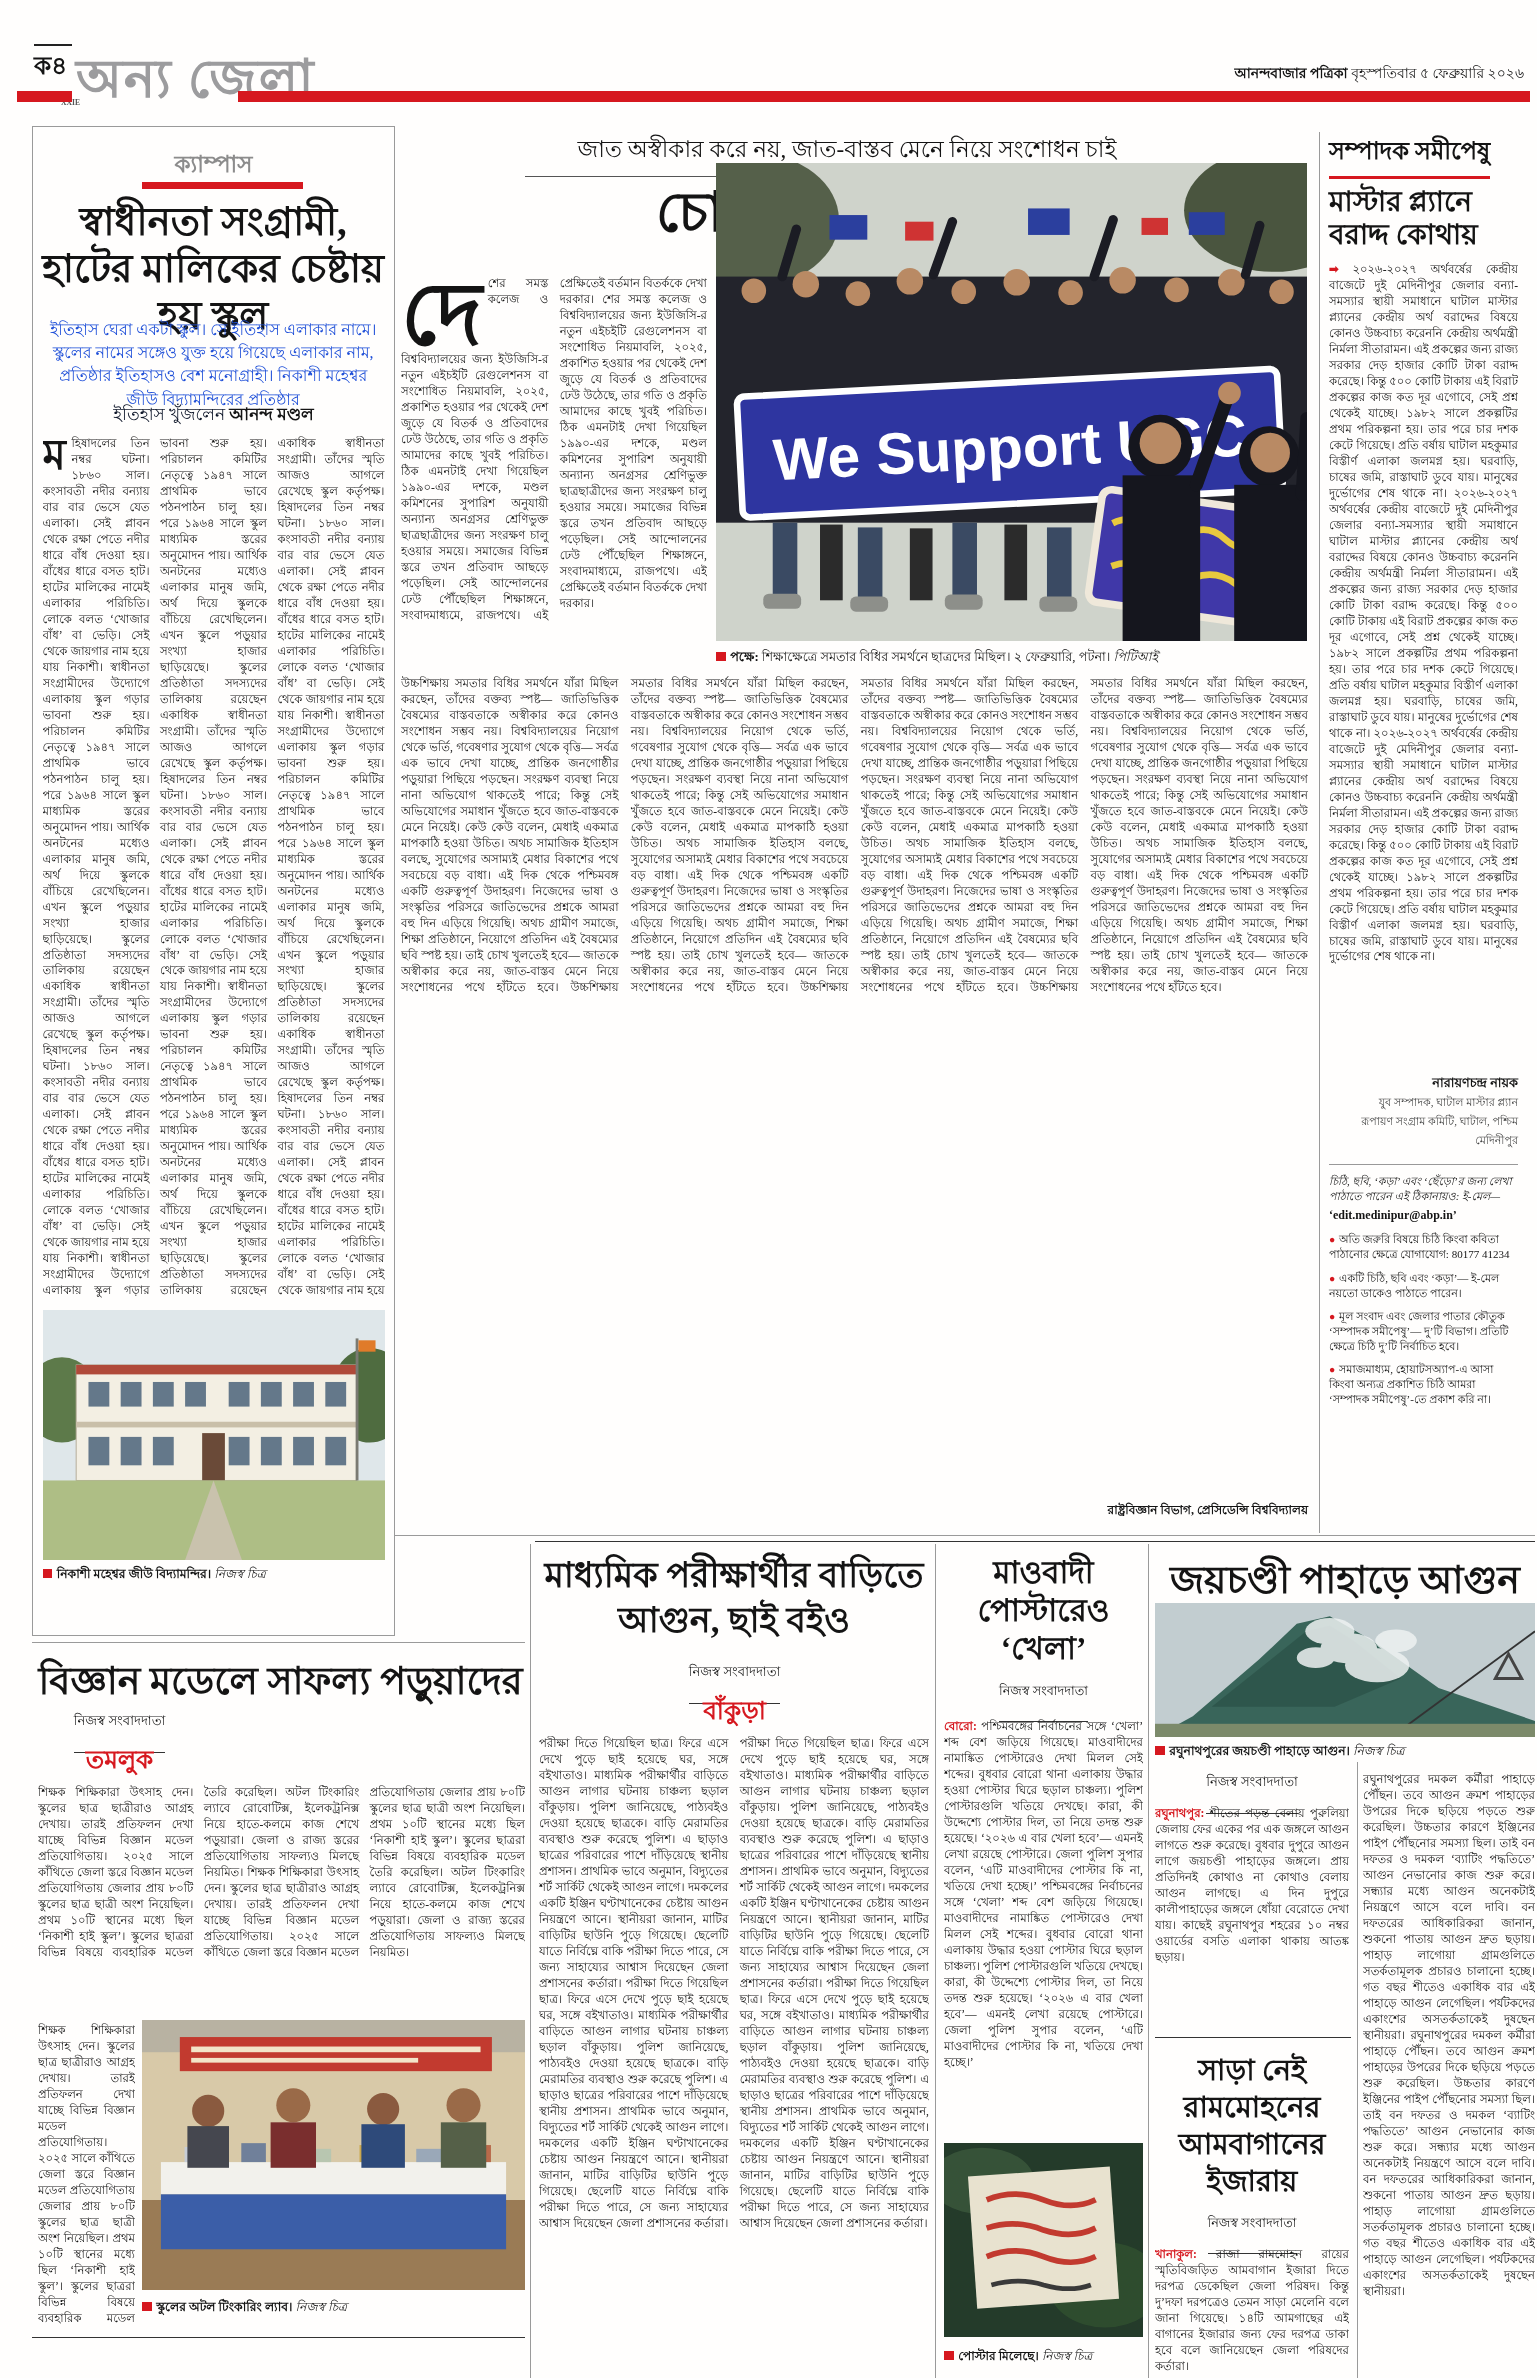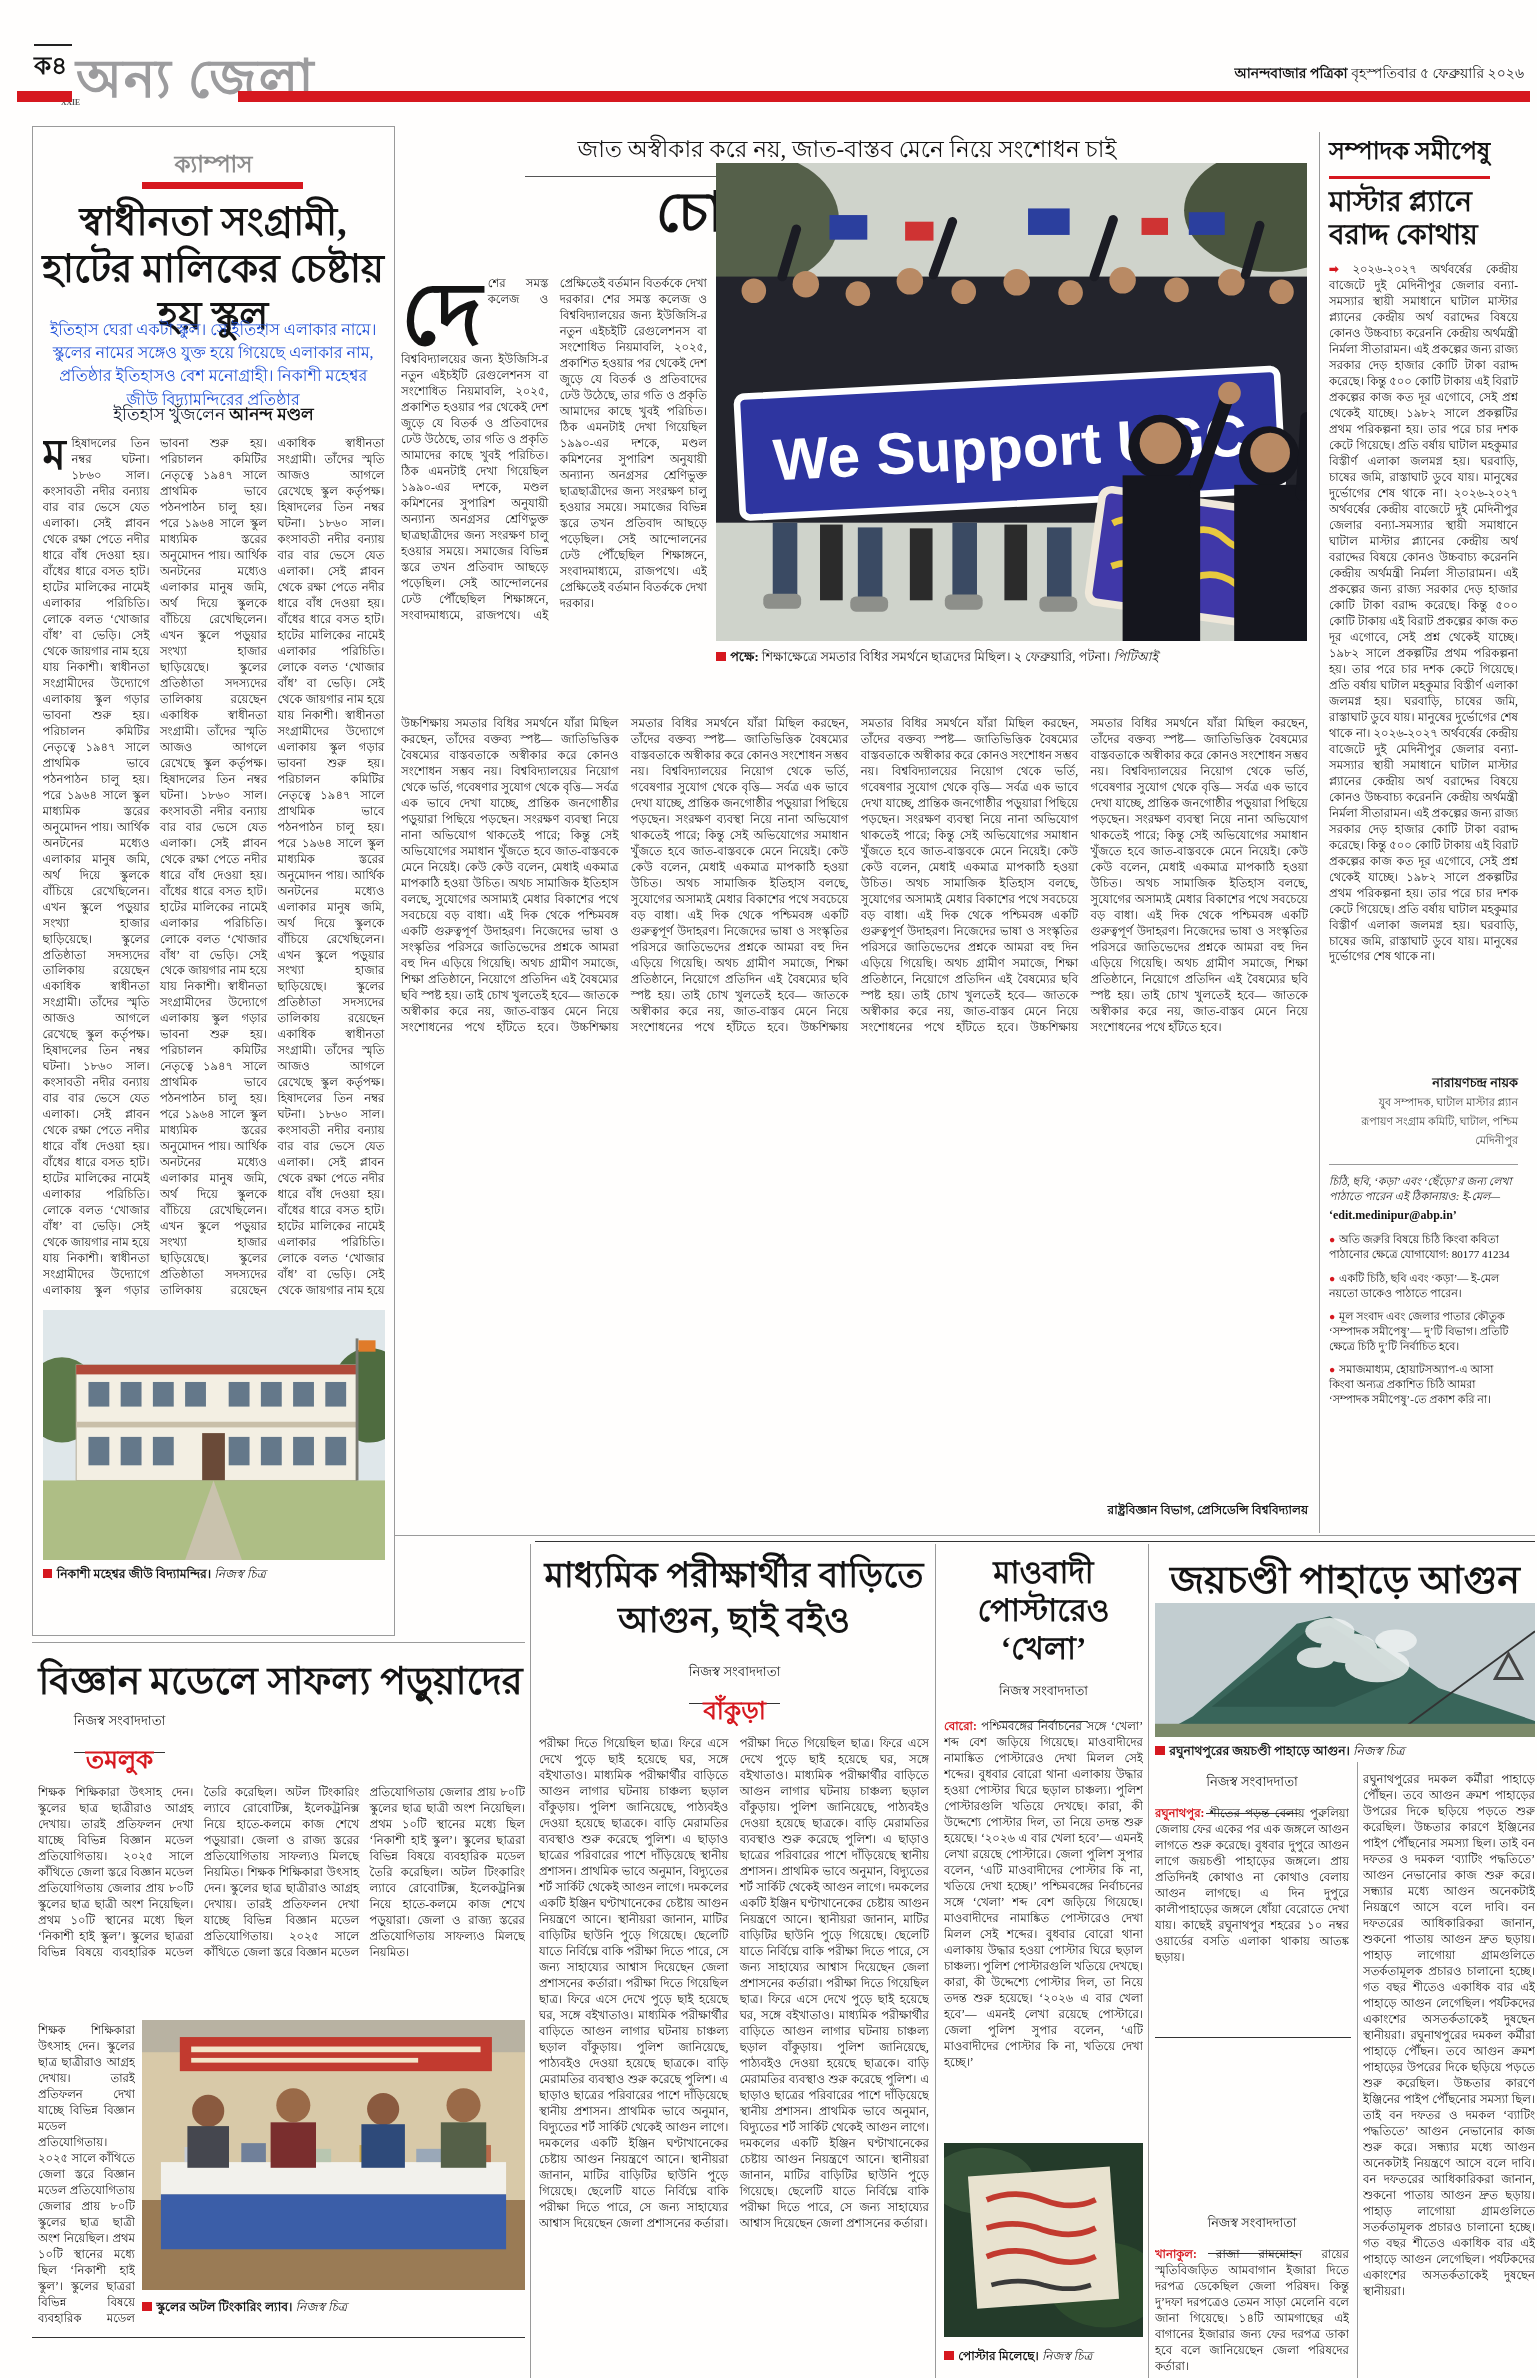--- a/index.html
+++ b/index.html
@@ -187,21 +187,21 @@
   </div>
   <div class="abs cap" style="left:716px;top:650px;width:591px;font-size:12.8px;">
     <span class="capmark"></span><span class="bold">পক্ষে:</span>
     <span>শিক্ষাক্ষেত্রে সমতার বিধির সমর্থনে ছাত্রদের মিছিল। ২ ফেব্রুয়ারি, পটনা।</span>
     <span class="ital">পিটিআই</span>
   </div>
 
   <div class="abs body-txt cols2" style="left:401px;top:276px;width:306px;height:369px;">
     <span class="dropcap" style="font-size:87px;">দে</span><span>শের সমস্ত কলেজ ও বিশ্ববিদ্যালয়ের জন্য ইউজিসি-র নতুন এইচইটি রেগুলেশনস বা সংশোধিত নিয়মাবলি, ২০২৫, প্রকাশিত হওয়ার পর থেকেই দেশ জুড়ে যে বিতর্ক ও প্রতিবাদের ঢেউ উঠেছে, তার গতি ও প্রকৃতি আমাদের কাছে খুবই পরিচিত। ঠিক এমনটাই দেখা গিয়েছিল ১৯৯০-এর দশকে, মণ্ডল কমিশনের সুপারিশ অনুযায়ী অন্যান্য অনগ্রসর শ্রেণিভুক্ত ছাত্রছাত্রীদের জন্য সংরক্ষণ চালু হওয়ার সময়ে। সমাজের বিভিন্ন স্তরে তখন প্রতিবাদ আছড়ে পড়েছিল। সেই আন্দোলনের ঢেউ পৌঁছেছিল শিক্ষাঙ্গনে, সংবাদমাধ্যমে, রাজপথে। এই প্রেক্ষিতেই বর্তমান বিতর্ককে দেখা দরকার। শের সমস্ত কলেজ ও বিশ্ববিদ্যালয়ের জন্য ইউজিসি-র নতুন এইচইটি রেগুলেশনস বা সংশোধিত নিয়মাবলি, ২০২৫, প্রকাশিত হওয়ার পর থেকেই দেশ জুড়ে যে বিতর্ক ও প্রতিবাদের ঢেউ উঠেছে, তার গতি ও প্রকৃতি আমাদের কাছে খুবই পরিচিত। ঠিক এমনটাই দেখা গিয়েছিল ১৯৯০-এর দশকে, মণ্ডল কমিশনের সুপারিশ অনুযায়ী অন্যান্য অনগ্রসর শ্রেণিভুক্ত ছাত্রছাত্রীদের জন্য সংরক্ষণ চালু হওয়ার সময়ে। সমাজের বিভিন্ন স্তরে তখন প্রতিবাদ আছড়ে পড়েছিল। সেই আন্দোলনের ঢেউ পৌঁছেছিল শিক্ষাঙ্গনে, সংবাদমাধ্যমে, রাজপথে। এই প্রেক্ষিতেই বর্তমান বিতর্ককে দেখা দরকার।</span>
   </div>
-  <div class="abs body-txt cols4" style="left:401px;top:676px;width:907px;height:829px;margin-top:40px;">
+  <div class="abs body-txt cols4" style="left:401px;top:676px;width:907px;height:829px;">
     <span>উচ্চশিক্ষায় সমতার বিধির সমর্থনে যাঁরা মিছিল করছেন, তাঁদের বক্তব্য স্পষ্ট— জাতিভিত্তিক বৈষম্যের বাস্তবতাকে অস্বীকার করে কোনও সংশোধন সম্ভব নয়। বিশ্ববিদ্যালয়ের নিয়োগ থেকে ভর্তি, গবেষণার সুযোগ থেকে বৃত্তি— সর্বত্র এক ভাবে দেখা যাচ্ছে, প্রান্তিক জনগোষ্ঠীর পড়ুয়ারা পিছিয়ে পড়ছেন। সংরক্ষণ ব্যবস্থা নিয়ে নানা অভিযোগ থাকতেই পারে; কিন্তু সেই অভিযোগের সমাধান খুঁজতে হবে জাত-বাস্তবকে মেনে নিয়েই। কেউ কেউ বলেন, মেধাই একমাত্র মাপকাঠি হওয়া উচিত। অথচ সামাজিক ইতিহাস বলছে, সুযোগের অসাম্যই মেধার বিকাশের পথে সবচেয়ে বড় বাধা। এই দিক থেকে পশ্চিমবঙ্গ একটি গুরুত্বপূর্ণ উদাহরণ। নিজেদের ভাষা ও সংস্কৃতির পরিসরে জাতিভেদের প্রশ্নকে আমরা বহু দিন এড়িয়ে গিয়েছি। অথচ গ্রামীণ সমাজে, শিক্ষা প্রতিষ্ঠানে, নিয়োগে প্রতিদিন এই বৈষম্যের ছবি স্পষ্ট হয়। তাই চোখ খুলতেই হবে— জাতকে অস্বীকার করে নয়, জাত-বাস্তব মেনে নিয়ে সংশোধনের পথে হাঁটতে হবে। উচ্চশিক্ষায় সমতার বিধির সমর্থনে যাঁরা মিছিল করছেন, তাঁদের বক্তব্য স্পষ্ট— জাতিভিত্তিক বৈষম্যের বাস্তবতাকে অস্বীকার করে কোনও সংশোধন সম্ভব নয়। বিশ্ববিদ্যালয়ের নিয়োগ থেকে ভর্তি, গবেষণার সুযোগ থেকে বৃত্তি— সর্বত্র এক ভাবে দেখা যাচ্ছে, প্রান্তিক জনগোষ্ঠীর পড়ুয়ারা পিছিয়ে পড়ছেন। সংরক্ষণ ব্যবস্থা নিয়ে নানা অভিযোগ থাকতেই পারে; কিন্তু সেই অভিযোগের সমাধান খুঁজতে হবে জাত-বাস্তবকে মেনে নিয়েই। কেউ কেউ বলেন, মেধাই একমাত্র মাপকাঠি হওয়া উচিত। অথচ সামাজিক ইতিহাস বলছে, সুযোগের অসাম্যই মেধার বিকাশের পথে সবচেয়ে বড় বাধা। এই দিক থেকে পশ্চিমবঙ্গ একটি গুরুত্বপূর্ণ উদাহরণ। নিজেদের ভাষা ও সংস্কৃতির পরিসরে জাতিভেদের প্রশ্নকে আমরা বহু দিন এড়িয়ে গিয়েছি। অথচ গ্রামীণ সমাজে, শিক্ষা প্রতিষ্ঠানে, নিয়োগে প্রতিদিন এই বৈষম্যের ছবি স্পষ্ট হয়। তাই চোখ খুলতেই হবে— জাতকে অস্বীকার করে নয়, জাত-বাস্তব মেনে নিয়ে সংশোধনের পথে হাঁটতে হবে। উচ্চশিক্ষায় সমতার বিধির সমর্থনে যাঁরা মিছিল করছেন, তাঁদের বক্তব্য স্পষ্ট— জাতিভিত্তিক বৈষম্যের বাস্তবতাকে অস্বীকার করে কোনও সংশোধন সম্ভব নয়। বিশ্ববিদ্যালয়ের নিয়োগ থেকে ভর্তি, গবেষণার সুযোগ থেকে বৃত্তি— সর্বত্র এক ভাবে দেখা যাচ্ছে, প্রান্তিক জনগোষ্ঠীর পড়ুয়ারা পিছিয়ে পড়ছেন। সংরক্ষণ ব্যবস্থা নিয়ে নানা অভিযোগ থাকতেই পারে; কিন্তু সেই অভিযোগের সমাধান খুঁজতে হবে জাত-বাস্তবকে মেনে নিয়েই। কেউ কেউ বলেন, মেধাই একমাত্র মাপকাঠি হওয়া উচিত। অথচ সামাজিক ইতিহাস বলছে, সুযোগের অসাম্যই মেধার বিকাশের পথে সবচেয়ে বড় বাধা। এই দিক থেকে পশ্চিমবঙ্গ একটি গুরুত্বপূর্ণ উদাহরণ। নিজেদের ভাষা ও সংস্কৃতির পরিসরে জাতিভেদের প্রশ্নকে আমরা বহু দিন এড়িয়ে গিয়েছি। অথচ গ্রামীণ সমাজে, শিক্ষা প্রতিষ্ঠানে, নিয়োগে প্রতিদিন এই বৈষম্যের ছবি স্পষ্ট হয়। তাই চোখ খুলতেই হবে— জাতকে অস্বীকার করে নয়, জাত-বাস্তব মেনে নিয়ে সংশোধনের পথে হাঁটতে হবে। উচ্চশিক্ষায় সমতার বিধির সমর্থনে যাঁরা মিছিল করছেন, তাঁদের বক্তব্য স্পষ্ট— জাতিভিত্তিক বৈষম্যের বাস্তবতাকে অস্বীকার করে কোনও সংশোধন সম্ভব নয়। বিশ্ববিদ্যালয়ের নিয়োগ থেকে ভর্তি, গবেষণার সুযোগ থেকে বৃত্তি— সর্বত্র এক ভাবে দেখা যাচ্ছে, প্রান্তিক জনগোষ্ঠীর পড়ুয়ারা পিছিয়ে পড়ছেন। সংরক্ষণ ব্যবস্থা নিয়ে নানা অভিযোগ থাকতেই পারে; কিন্তু সেই অভিযোগের সমাধান খুঁজতে হবে জাত-বাস্তবকে মেনে নিয়েই। কেউ কেউ বলেন, মেধাই একমাত্র মাপকাঠি হওয়া উচিত। অথচ সামাজিক ইতিহাস বলছে, সুযোগের অসাম্যই মেধার বিকাশের পথে সবচেয়ে বড় বাধা। এই দিক থেকে পশ্চিমবঙ্গ একটি গুরুত্বপূর্ণ উদাহরণ। নিজেদের ভাষা ও সংস্কৃতির পরিসরে জাতিভেদের প্রশ্নকে আমরা বহু দিন এড়িয়ে গিয়েছি। অথচ গ্রামীণ সমাজে, শিক্ষা প্রতিষ্ঠানে, নিয়োগে প্রতিদিন এই বৈষম্যের ছবি স্পষ্ট হয়। তাই চোখ খুলতেই হবে— জাতকে অস্বীকার করে নয়, জাত-বাস্তব মেনে নিয়ে সংশোধনের পথে হাঁটতে হবে।</span>
   </div>
   <div class="abs bold" style="left:965px;top:1501px;width:343px;background:#fffefd;font-size:12px;text-align:right;">রাষ্ট্রবিজ্ঞান বিভাগ, প্রেসিডেন্সি বিশ্ববিদ্যালয়</div>
 
   <div class="abs" style="left:1329px;top:132px;width:189px;">
     <div style="font-size:24px;font-weight:bold;display:inline-block;border-bottom:3.8px solid #d6181f;padding-bottom:3.8px;">সম্পাদক সমীপেষু</div>
     <div style="font-size:28px;font-weight:bold;line-height:1.15;margin-top:7.6px;">মাস্টার প্ল্যানে বরাদ্দ কোথায়</div>
     <div class="body-txt" style="height:801px;margin-top:11.4px;">
       <span class="red bold">➡</span>
       <span>২০২৬-২০২৭ অর্থবর্ষের কেন্দ্রীয় বাজেটে দুই মেদিনীপুর জেলার বন্যা-সমস্যার স্থায়ী সমাধানে ঘাটাল মাস্টার প্ল্যানের কেন্দ্রীয় অর্থ বরাদ্দের বিষয়ে কোনও উচ্চবাচ্য করেননি কেন্দ্রীয় অর্থমন্ত্রী নির্মলা সীতারামন। এই প্রকল্পের জন্য রাজ্য সরকার দেড় হাজার কোটি টাকা বরাদ্দ করেছে। কিন্তু ৫০০ কোটি টাকায় এই বিরাট প্রকল্পের কাজ কত দূর এগোবে, সেই প্রশ্ন থেকেই যাচ্ছে। ১৯৮২ সালে প্রকল্পটির প্রথম পরিকল্পনা হয়। তার পরে চার দশক কেটে গিয়েছে। প্রতি বর্ষায় ঘাটাল মহকুমার বিস্তীর্ণ এলাকা জলমগ্ন হয়। ঘরবাড়ি, চাষের জমি, রাস্তাঘাট ডুবে যায়। মানুষের দুর্ভোগের শেষ থাকে না। ২০২৬-২০২৭ অর্থবর্ষের কেন্দ্রীয় বাজেটে দুই মেদিনীপুর জেলার বন্যা-সমস্যার স্থায়ী সমাধানে ঘাটাল মাস্টার প্ল্যানের কেন্দ্রীয় অর্থ বরাদ্দের বিষয়ে কোনও উচ্চবাচ্য করেননি কেন্দ্রীয় অর্থমন্ত্রী নির্মলা সীতারামন। এই প্রকল্পের জন্য রাজ্য সরকার দেড় হাজার কোটি টাকা বরাদ্দ করেছে। কিন্তু ৫০০ কোটি টাকায় এই বিরাট প্রকল্পের কাজ কত দূর এগোবে, সেই প্রশ্ন থেকেই যাচ্ছে। ১৯৮২ সালে প্রকল্পটির প্রথম পরিকল্পনা হয়। তার পরে চার দশক কেটে গিয়েছে। প্রতি বর্ষায় ঘাটাল মহকুমার বিস্তীর্ণ এলাকা জলমগ্ন হয়। ঘরবাড়ি, চাষের জমি, রাস্তাঘাট ডুবে যায়। মানুষের দুর্ভোগের শেষ থাকে না। ২০২৬-২০২৭ অর্থবর্ষের কেন্দ্রীয় বাজেটে দুই মেদিনীপুর জেলার বন্যা-সমস্যার স্থায়ী সমাধানে ঘাটাল মাস্টার প্ল্যানের কেন্দ্রীয় অর্থ বরাদ্দের বিষয়ে কোনও উচ্চবাচ্য করেননি কেন্দ্রীয় অর্থমন্ত্রী নির্মলা সীতারামন। এই প্রকল্পের জন্য রাজ্য সরকার দেড় হাজার কোটি টাকা বরাদ্দ করেছে। কিন্তু ৫০০ কোটি টাকায় এই বিরাট প্রকল্পের কাজ কত দূর এগোবে, সেই প্রশ্ন থেকেই যাচ্ছে। ১৯৮২ সালে প্রকল্পটির প্রথম পরিকল্পনা হয়। তার পরে চার দশক কেটে গিয়েছে। প্রতি বর্ষায় ঘাটাল মহকুমার বিস্তীর্ণ এলাকা জলমগ্ন হয়। ঘরবাড়ি, চাষের জমি, রাস্তাঘাট ডুবে যায়। মানুষের দুর্ভোগের শেষ থাকে না।</span>
@@ -330,20 +330,21 @@
     <span class="byline-ul" style="font-size:13.2px;">নিজস্ব সংবাদদাতা</span>
   </div>
   <div class="abs body-txt" style="left:1155px;top:1806px;width:194px;height:225px;">
     <span class="datln">রঘুনাথপুর:</span>
     <span>শীতের পড়ন্ত বেলায় পুরুলিয়া জেলায় ফের একের পর এক জঙ্গলে আগুন লাগতে শুরু করেছে। বুধবার দুপুরে আগুন লাগে জয়চণ্ডী পাহাড়ের জঙ্গলে। প্রায় প্রতিদিনই কোথাও না কোথাও বেলায় আগুন লাগছে। এ দিন দুপুরে কালীপাহাড়ের জঙ্গলে ধোঁয়া বেরোতে দেখা যায়। কাছেই রঘুনাথপুর শহরের ১০ নম্বর ওয়ার্ডের বসতি এলাকা থাকায় আতঙ্ক ছড়ায়।</span>
   </div>
   <div class="abs body-txt" style="left:1363px;top:1772px;width:172px;height:607px;">
     <span>রঘুনাথপুরের দমকল কর্মীরা পাহাড়ে পৌঁছন। তবে আগুন ক্রমশ পাহাড়ের উপরের দিকে ছড়িয়ে পড়তে শুরু করেছিল। উচ্চতার কারণে ইঞ্জিনের পাইপ পৌঁছনোর সমস্যা ছিল। তাই বন দফতর ও দমকল ‘ব্যাটিং পদ্ধতিতে’ আগুন নেভানোর কাজ শুরু করে। সন্ধ্যার মধ্যে আগুন অনেকটাই নিয়ন্ত্রণে আসে বলে দাবি। বন দফতরের আধিকারিকরা জানান, শুকনো পাতায় আগুন দ্রুত ছড়ায়। পাহাড় লাগোয়া গ্রামগুলিতে সতর্কতামূলক প্রচারও চালানো হচ্ছে। গত বছর শীতেও একাধিক বার এই পাহাড়ে আগুন লেগেছিল। পর্যটকদের একাংশের অসতর্কতাকেই দুষছেন স্থানীয়রা। রঘুনাথপুরের দমকল কর্মীরা পাহাড়ে পৌঁছন। তবে আগুন ক্রমশ পাহাড়ের উপরের দিকে ছড়িয়ে পড়তে শুরু করেছিল। উচ্চতার কারণে ইঞ্জিনের পাইপ পৌঁছনোর সমস্যা ছিল। তাই বন দফতর ও দমকল ‘ব্যাটিং পদ্ধতিতে’ আগুন নেভানোর কাজ শুরু করে। সন্ধ্যার মধ্যে আগুন অনেকটাই নিয়ন্ত্রণে আসে বলে দাবি। বন দফতরের আধিকারিকরা জানান, শুকনো পাতায় আগুন দ্রুত ছড়ায়। পাহাড় লাগোয়া গ্রামগুলিতে সতর্কতামূলক প্রচারও চালানো হচ্ছে। গত বছর শীতেও একাধিক বার এই পাহাড়ে আগুন লেগেছিল। পর্যটকদের একাংশের অসতর্কতাকেই দুষছেন স্থানীয়রা।</span>
   </div>
 
+  <div class="abs ctr bold" style="left:1155px;top:2052px;width:194px;font-size:29px;line-height:1.28;">সাড়া নেই রামমোহনের আমবাগানের ইজারায়</div>
   <div class="abs ctr" style="left:1155px;top:2213px;width:194px;">
     <span class="byline-ul" style="font-size:12.8px;">নিজস্ব সংবাদদাতা</span>
   </div>
   <div class="abs body-txt" style="left:1155px;top:2247px;width:194px;height:129px;">
     <span class="datln">খানাকুল:</span>
     <span>রাজা রামমোহন রায়ের স্মৃতিবিজড়িত আমবাগান ইজারা দিতে দরপত্র ডেকেছিল জেলা পরিষদ। কিন্তু দু’দফা দরপত্রেও তেমন সাড়া মেলেনি বলে জানা গিয়েছে। ১৪টি আমগাছের এই বাগানের ইজারার জন্য ফের দরপত্র ডাকা হবে বলে জানিয়েছেন জেলা পরিষদের কর্তারা।</span>
   </div>
 
 </div>
 

